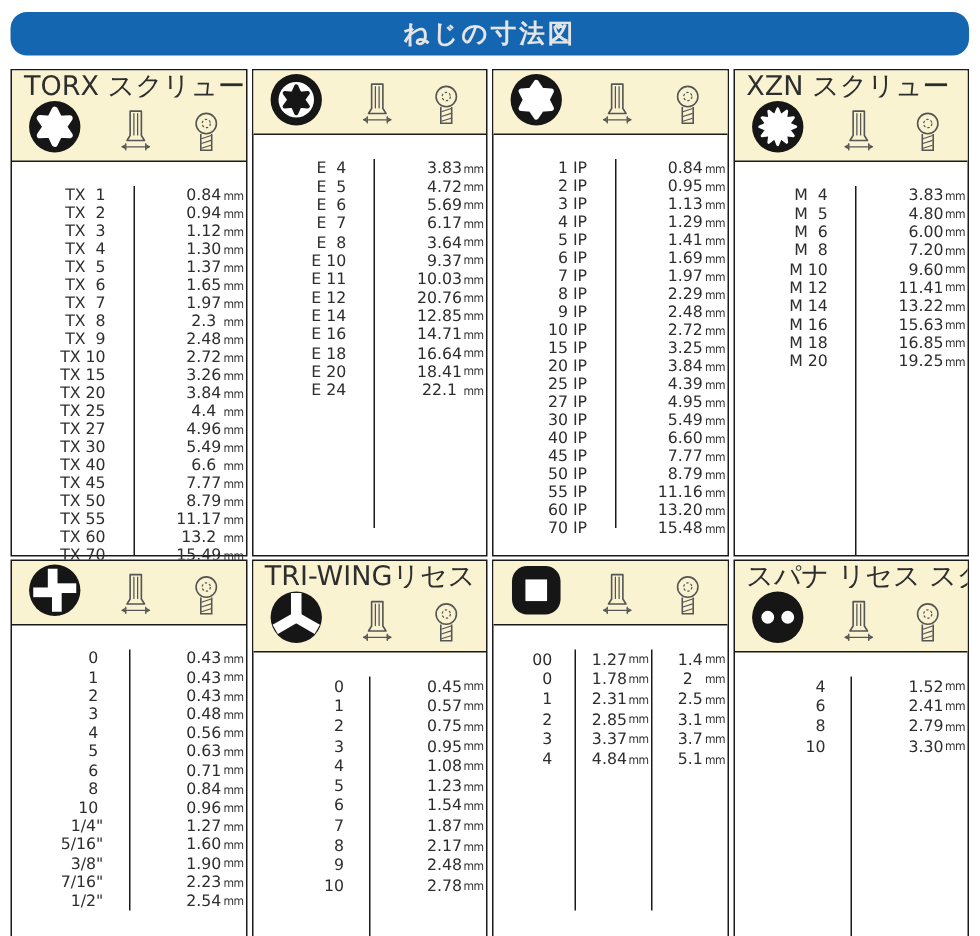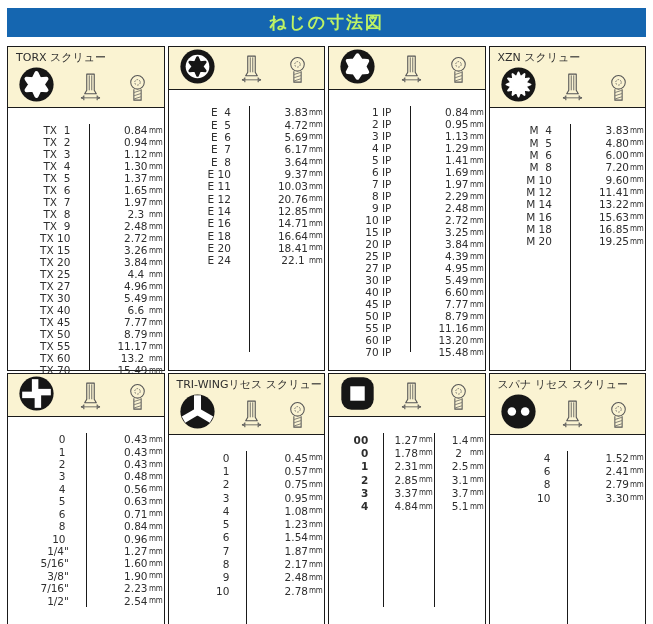--- a/index.html
+++ b/index.html
@@ -4,32 +4,32 @@
 <style>
   html,body{margin:0;padding:0;}
   body{
     width:653px;height:624px;background:#ffffff;
     font-family:"DejaVu Sans","Liberation Sans",sans-serif;
     color:#2e2e2e;-webkit-font-smoothing:antialiased;
   }
   .page{position:relative;width:653px;height:624px;overflow:hidden;}
   .banner{
     position:absolute;left:7px;top:8px;width:639px;height:29px;
-    background:var(--banner_blue,#1566B0);color:#bef264;
+    background:var(--banner_blue,#1566B0);color:#e5e5e5;
     display:flex;align-items:center;justify-content:center;
-    font-size:17px;font-weight:bold;letter-spacing:2px;
+    font-size:17px;font-weight:bold;letter-spacing:2px;border-radius:11px;
   }
   .tables{position:absolute;left:7px;top:46px;width:639px;display:flex;flex-direction:column;gap:2px;}
   .row4{display:flex;gap:3px;}
   .section{
     flex:1;min-width:0;border:1.6px solid var(--border,#1a1a1a);
     display:flex;flex-direction:column;background:#fff;
   }
   .sec-head{background:var(--cream,#FAF3D2);border-bottom:1.6px solid var(--border,#1a1a1a);}
-  .sec-title{font-size:11px;line-height:15px;padding:3px 0 0 8px;white-space:nowrap;overflow:hidden;}
+  .sec-title{font-size:18px;line-height:15px;padding:3px 0 0 8px;white-space:nowrap;overflow:hidden;}
   .icon-row{display:flex;justify-content:space-between;align-items:flex-end;padding:1px 16px 4px 10px;}
   .icw svg{display:block;}
   .icw.recess svg{width:37px;height:37px;}
   .icw.side svg{width:25px;height:32px;}
   .icw.topv svg{width:21px;height:30px;}
   .sec-data{display:flex;box-sizing:border-box;padding-top:16px;}
   .half-top .sec-data{height:262px;}
   .half-bottom .sec-data{height:190px;}
   .col{display:flex;flex-direction:column;box-sizing:border-box;min-width:0;}
   .col + .col{border-left:1.6px solid var(--border,#1a1a1a);}
@@ -39,21 +39,21 @@
   .cell{display:flex;align-items:center;justify-content:center;font-size:10.5px;}
   .half-top .cell{height:12.35px;}
   .half-bottom .cell{height:13.3px;}
   .sz{display:inline-block;width:44px;text-align:right;white-space:pre;}
   .num{display:inline-block;width:36px;text-align:right;white-space:pre;}
   .u{font-size:8px;letter-spacing:-0.3px;margin-left:1px;transform:scaleX(.9);transform-origin:left;}
   
   .cols3 .col:nth-child(1){width:35%;}
   .cols3 .col:nth-child(2){width:37%;}
   .cols3 .col:nth-child(3){width:28%;flex:1;}
-  .cols3 .sz{width:24px;font-weight:bold;}
+  .cols3 .sz{width:24px;}
   .cols3 .num{width:26px;}
 </style>
 </head>
 <body>
 
 <div class="page">
   <div class="banner">ねじの寸法図</div>
   <div class="tables">
     <div class="row4 half-top">
         <div class="section">

